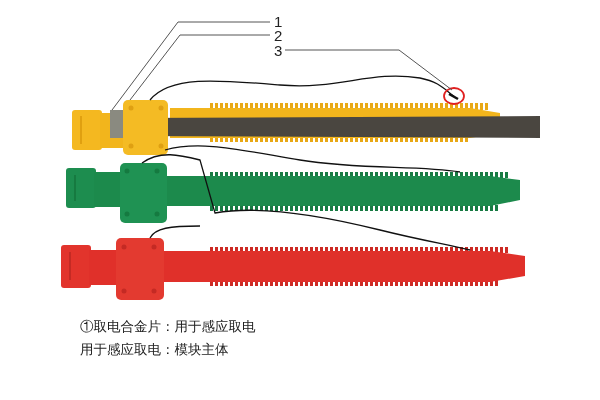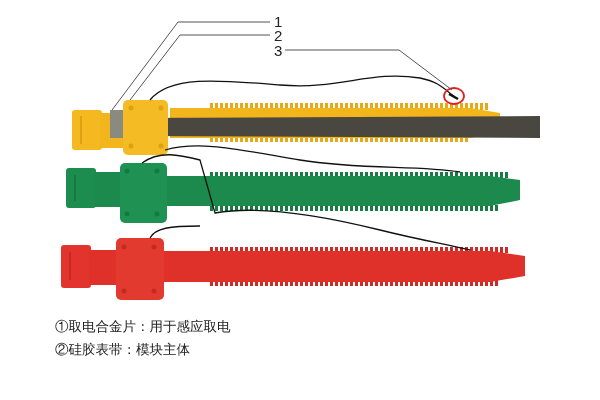--- a/index.html
+++ b/index.html
@@ -2,21 +2,21 @@
 <html><head>
 <meta charset="utf-8">
 <style>
   html, body { margin: 0; padding: 0; background: #ffffff; }
   body { width: 600px; height: 400px; position: relative; overflow: hidden;
          font-family: "DejaVu Serif", "Liberation Serif", serif; }
   #photo { position: absolute; left: 0; top: 0; width: 600px; height: 310px; }
   .callout-num { position: absolute; font-family: "Liberation Sans", sans-serif;
                  font-size: 15px; color: #222; line-height: 1; }
   #captions { position: absolute; left: 55px; top: 315px; }
-  .caption { font-size: 13.5px; color: #222; line-height: 23px; white-space: nowrap; }
+  .caption { font-size: 13.5px; color: #222; line-height: 23px; white-space: nowrap; margin-left: 25px; }
 </style>
 </head>
 <body>
 
 <svg id="photo" viewBox="0 0 600 310" xmlns="http://www.w3.org/2000/svg">
   <defs>
     <pattern id="teethY" width="5" height="6" patternUnits="userSpaceOnUse">
       <rect x="0" y="0" width="3" height="6" fill="#e8a816"></rect>
     </pattern>
     <pattern id="teethG" width="5" height="6" patternUnits="userSpaceOnUse">
@@ -87,14 +87,14 @@
     <polyline points="452,90 399,50 285,50"></polyline>
   </g>
 </svg>
 
 <span class="callout-num" style="left:274px; top:14px;">1</span>
 <span class="callout-num" style="left:274px; top:28px;">2</span>
 <span class="callout-num" style="left:274px; top:43px;">3</span>
 
 <div id="captions">
   <div class="caption">①取电合金片：用于感应取电</div>
-  <div class="caption">②硅胶表带：模块主体</div>
+  <div class="caption">用于感应取电：模块主体</div>
 </div>
 
 </body></html>

